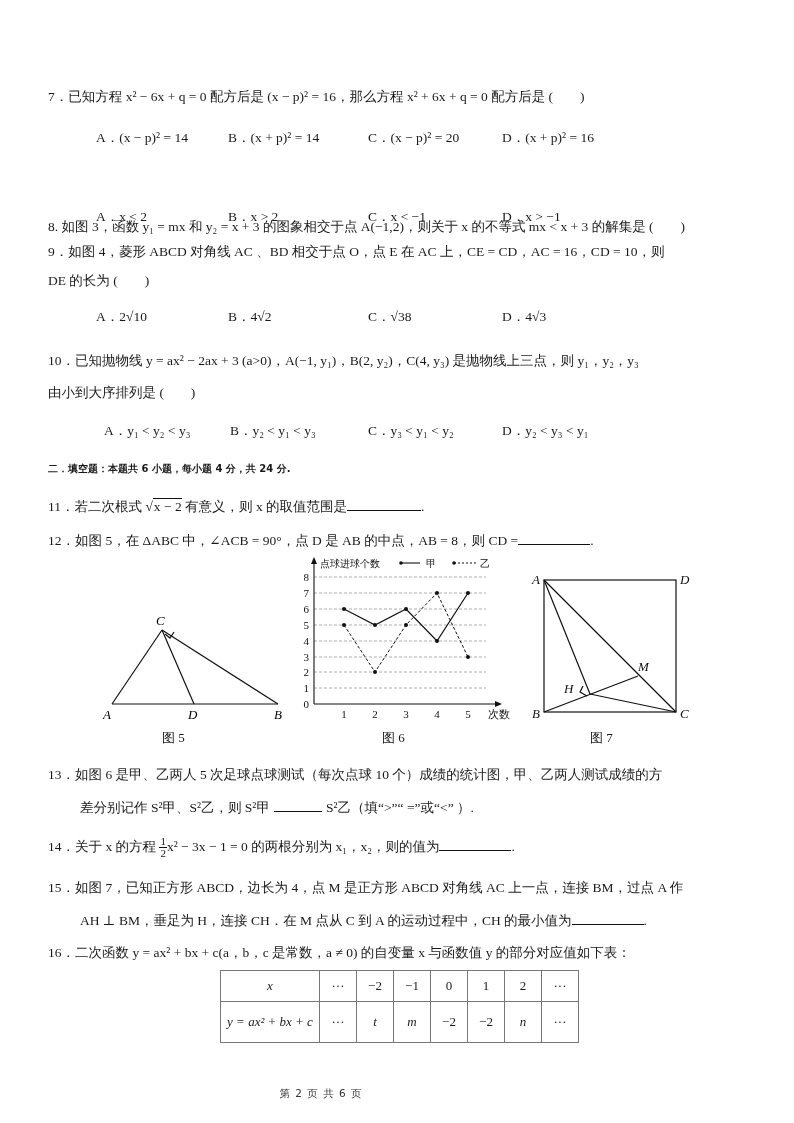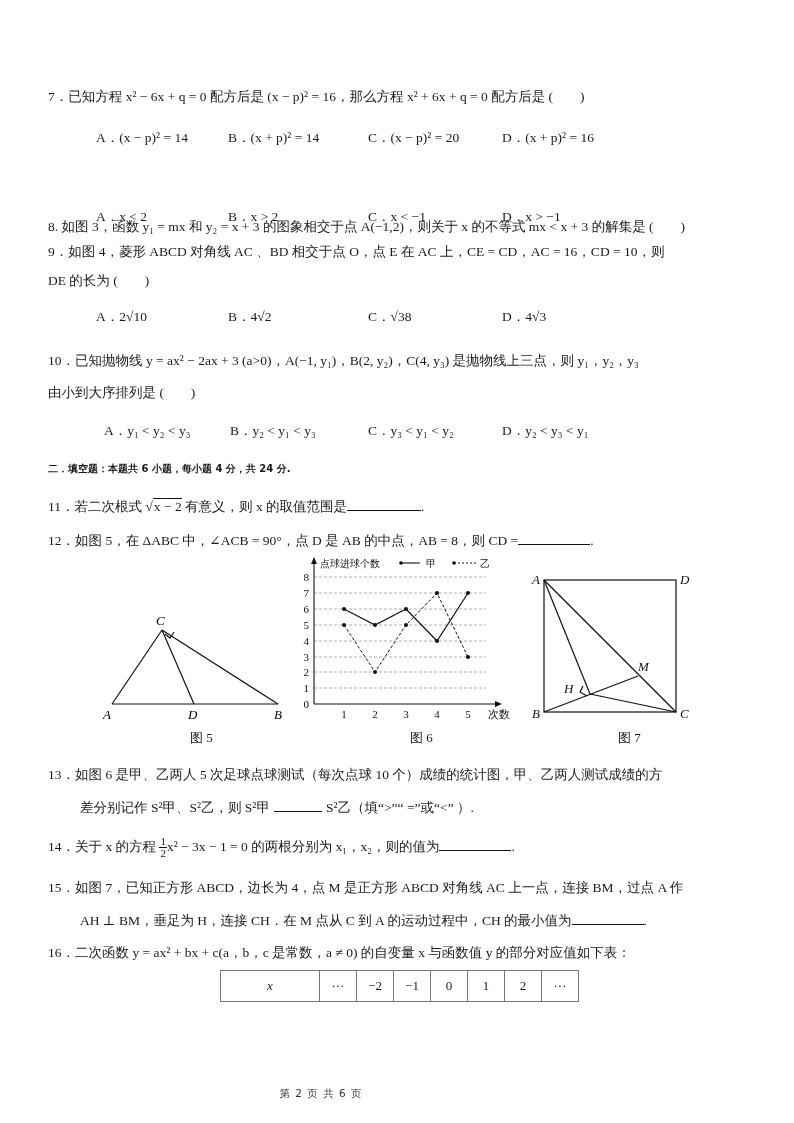--- a/index.html
+++ b/index.html
@@ -5,21 +5,21 @@
   html, body { margin: 0; padding: 0; background: #ffffff; }
   body { width: 794px; height: 1123px; position: relative; overflow: hidden;
          font-family: "Liberation Serif", "DejaVu Serif", serif; color: #1a1a1a; font-size: 13.5px; }
   .line { position: absolute; left: 48px; white-space: nowrap; line-height: 18px; }
   .ind { left: 72px; margin-left: 8px; }
   .opt { position: absolute; white-space: nowrap; line-height: 18px; }
   i, .m { font-style: italic; }
   .blank { display: inline-block; border-bottom: 1px solid #111; vertical-align: baseline; height: 14px; }
   .bold { font-family: "DejaVu Sans", "Liberation Sans", sans-serif; font-weight: bold; font-size: 10px; }
   .fig { position: absolute; }
-  .caption { position: absolute; font-size: 13px; white-space: nowrap; margin-left: 28px; }
+  .caption { position: absolute; font-size: 13px; white-space: nowrap; }
   table.vt { position: absolute; left: 220px; top: 970px; border-collapse: collapse; font-size: 13px; }
   table.vt td { border: 1px solid #777; text-align: center; height: 30px; padding: 0; }
   .footer { position: absolute; left: 0; width: 642px; top: 1087px; text-align: center;
             font-family: "DejaVu Sans", sans-serif; font-size: 10.5px; color: #333; letter-spacing: 1px; }
   .frac { display: inline-block; vertical-align: middle; text-align: center; font-size: 11px; line-height: 11px; }
   .frac span { display: block; }
   .frac .num { border-bottom: 1px solid #111; padding: 0 1px; }
   .sqrt { border-top: 1px solid #111; padding-left: 1px; }
 </style>
 </head>
@@ -181,16 +181,26 @@
       <tr>
     <td style="width:98px;" class="m">x</td>
     <td style="width:36px;">···</td>
     <td style="width:36px;">−2</td>
     <td style="width:36px;">−1</td>
     <td style="width:36px;">0</td>
     <td style="width:36px;">1</td>
     <td style="width:36px;">2</td>
     <td style="width:36px;">···</td>
   </tr>
+  <tr>
+    <td class="m" style="height:40px;">y = ax² + bx + c</td>
+    <td>···</td>
+    <td class="m">t</td>
+    <td class="m">m</td>
+    <td>−2</td>
+    <td>−2</td>
+    <td class="m">n</td>
+    <td>···</td>
+  </tr>
 </tbody>
   </table>
 
 <div class="footer">第 2 页 共 6 页</div>
 
 </body></html>

